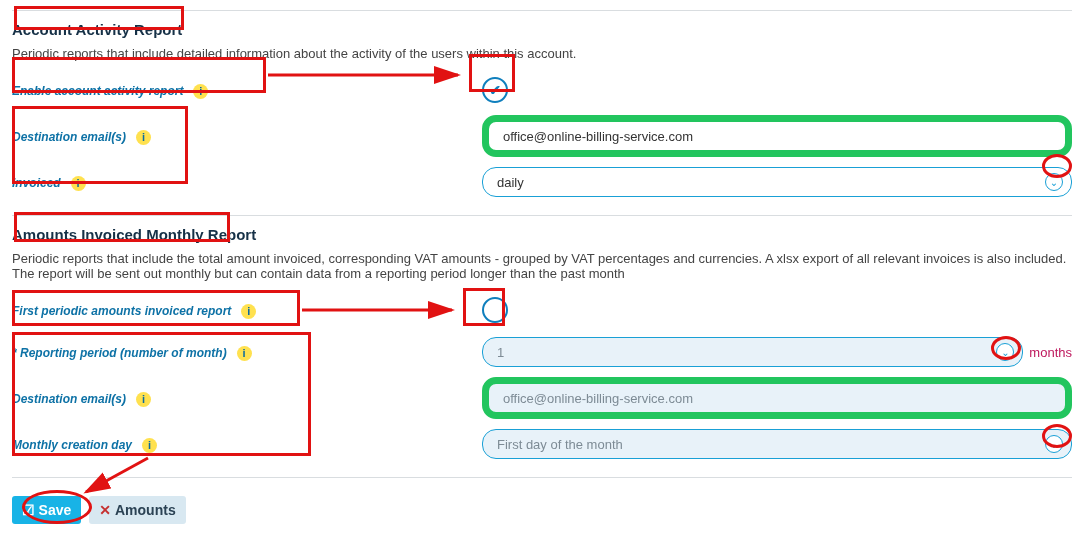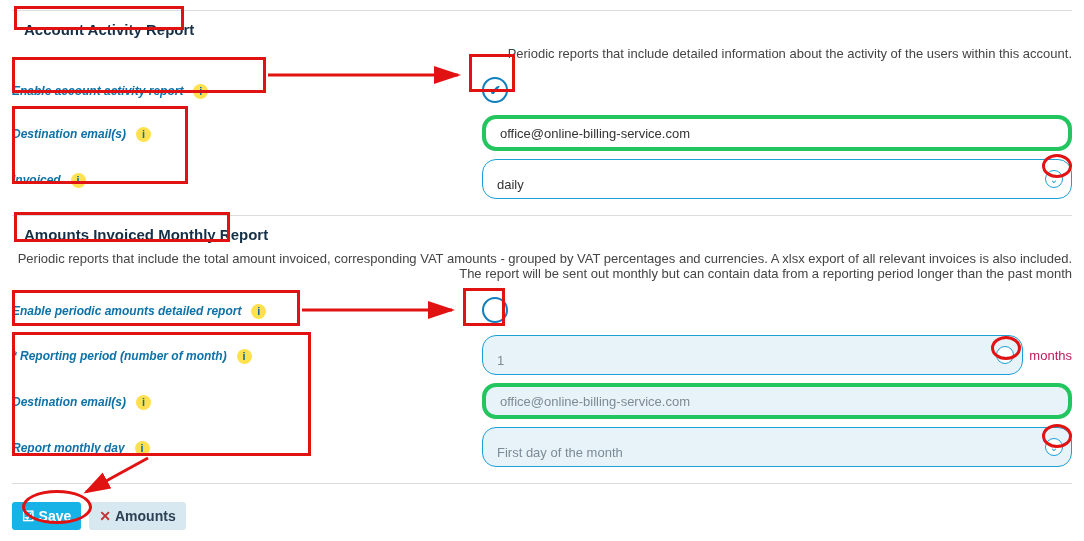--- a/index.html
+++ b/index.html
@@ -12,24 +12,24 @@
     box-sizing:border-box;
     padding:10px 12px;
     position:relative;
     overflow:hidden;
   }
   .divider{
     border:none;border-top:1px solid #d9dde0;margin:16px 0 8px;
   }
   .section-title{
     font-weight:700;color:#163147;font-size:15px;
-    display:inline-block;margin:2px 12px 6px;
+    display:inline-block;margin:2px 0 6px;
   }
   .section-desc{
-    color:#444;font-size:13px;margin:2px 0 12px;text-align:right;
+    color:#444;font-size:13px;margin:2px 0 12px;
   }
   .field-row{
     display:flex;align-items:center;min-height:34px;margin:8px 0;
   }
   .label-col{
     flex:0 0 470px;
   }
   .input-col{
     flex:1 1 auto;display:flex;align-items:center;gap:6px;
   }
@@ -43,27 +43,27 @@
     margin-left:6px;line-height:15px;
   }
   .chk{
     width:22px;height:22px;border:2px solid #0f7fbd;border-radius:50%;
     display:inline-flex;align-items:center;justify-content:center;
     color:#0f7fbd;font-weight:700;
     background:#fff;
   }
   .chk.checked::before{content:"✔";font-size:14px;}
   .text-input{
-    flex:1;height:28px;border:4px solid #22c55e;border-radius:14px;
+    flex:1;height:28px;border:7px solid #22c55e;border-radius:14px;
     padding:0 14px;font-size:13px;color:#333;outline:none;
     background:#fff;
   }
   .select{
     flex:1;height:28px;border:1px solid #19a0d6;border-radius:14px;
-    padding:10px 30px 0 14px;font-size:13px;color:#333;outline:none;
+    padding:0 30px 0 14px;font-size:13px;color:#333;outline:none;
     background:#fff;position:relative;display:flex;align-items:center;
   }
   .select.disabled,.text-input.disabled{
     background:#e8f2f9;color:#7d8b95;
   }
   .select-caret{
     position:absolute;right:8px;top:50%;transform:translateY(-50%);
     width:16px;height:16px;border:1px solid #19a0d6;border-radius:50%;
     background:#fff;display:flex;align-items:center;justify-content:center;
     color:#19a0d6;font-size:10px;
@@ -129,21 +129,21 @@
   </div>
 </div>
 
 
 <hr class="divider">
 <div class="section-title">Amounts Invoiced Monthly Report</div>
 <div class="section-desc">Periodic reports that include the total amount invoiced, corresponding VAT amounts - grouped by VAT percentages and currencies. A xlsx export of all relevant invoices is also included. The report will be sent out monthly but can contain data from a reporting period longer than the past month</div>
 
 <div class="field-row">
   <div class="label-col">
-    <span class="field-label">Enable periodic amounts detailed report</span>
+    <span class="field-label">First periodic amounts invoiced report</span>
     <span class="info-dot">i</span>
   </div>
   <div class="input-col">
     <span class="chk"></span>
   </div>
 </div>
 
 <div class="field-row">
   <div class="label-col">
     <span class="field-label">* Reporting period (number of month)</span>
@@ -163,21 +163,21 @@
     <span class="field-label">Destination email(s)</span>
     <span class="info-dot">i</span>
   </div>
   <div class="input-col">
     <input class="text-input disabled" disabled="" value="office@online-billing-service.com" style="">
   </div>
 </div>
 
 <div class="field-row">
   <div class="label-col">
-    <span class="field-label">Report monthly day</span>
+    <span class="field-label">Monthly creation day</span>
     <span class="info-dot">i</span>
   </div>
   <div class="input-col">
     <div class="select disabled">
       <span>First day of the month</span>
       <span class="select-caret">⌄</span>
     </div>
   </div>
 </div>
 

